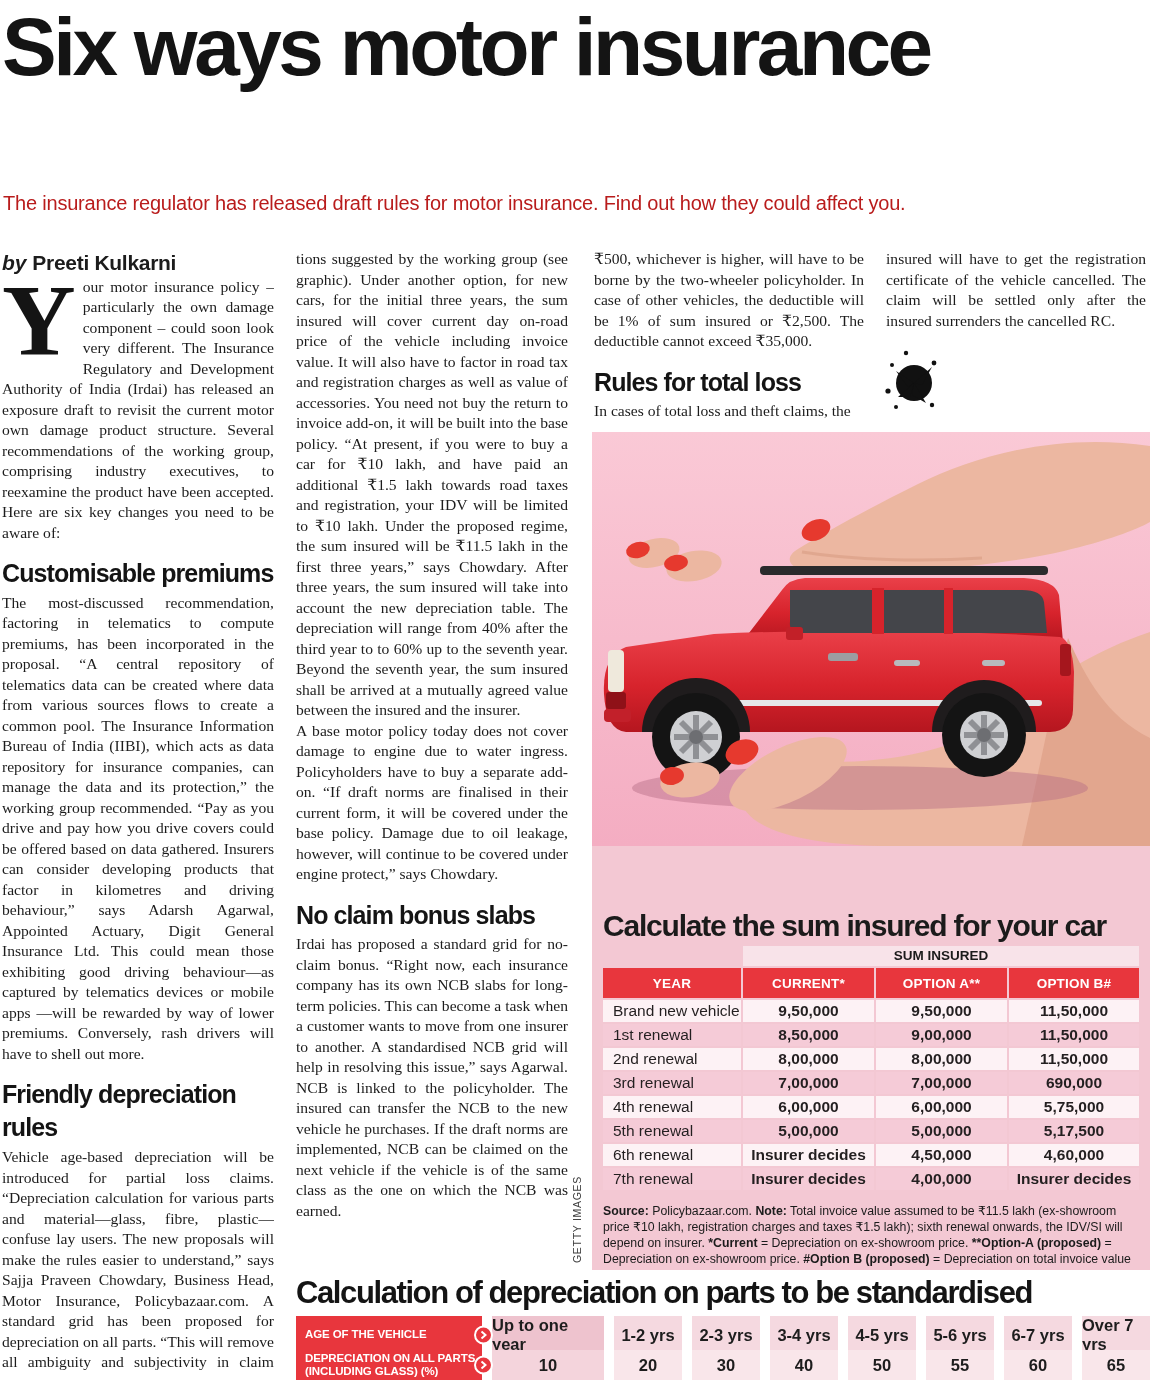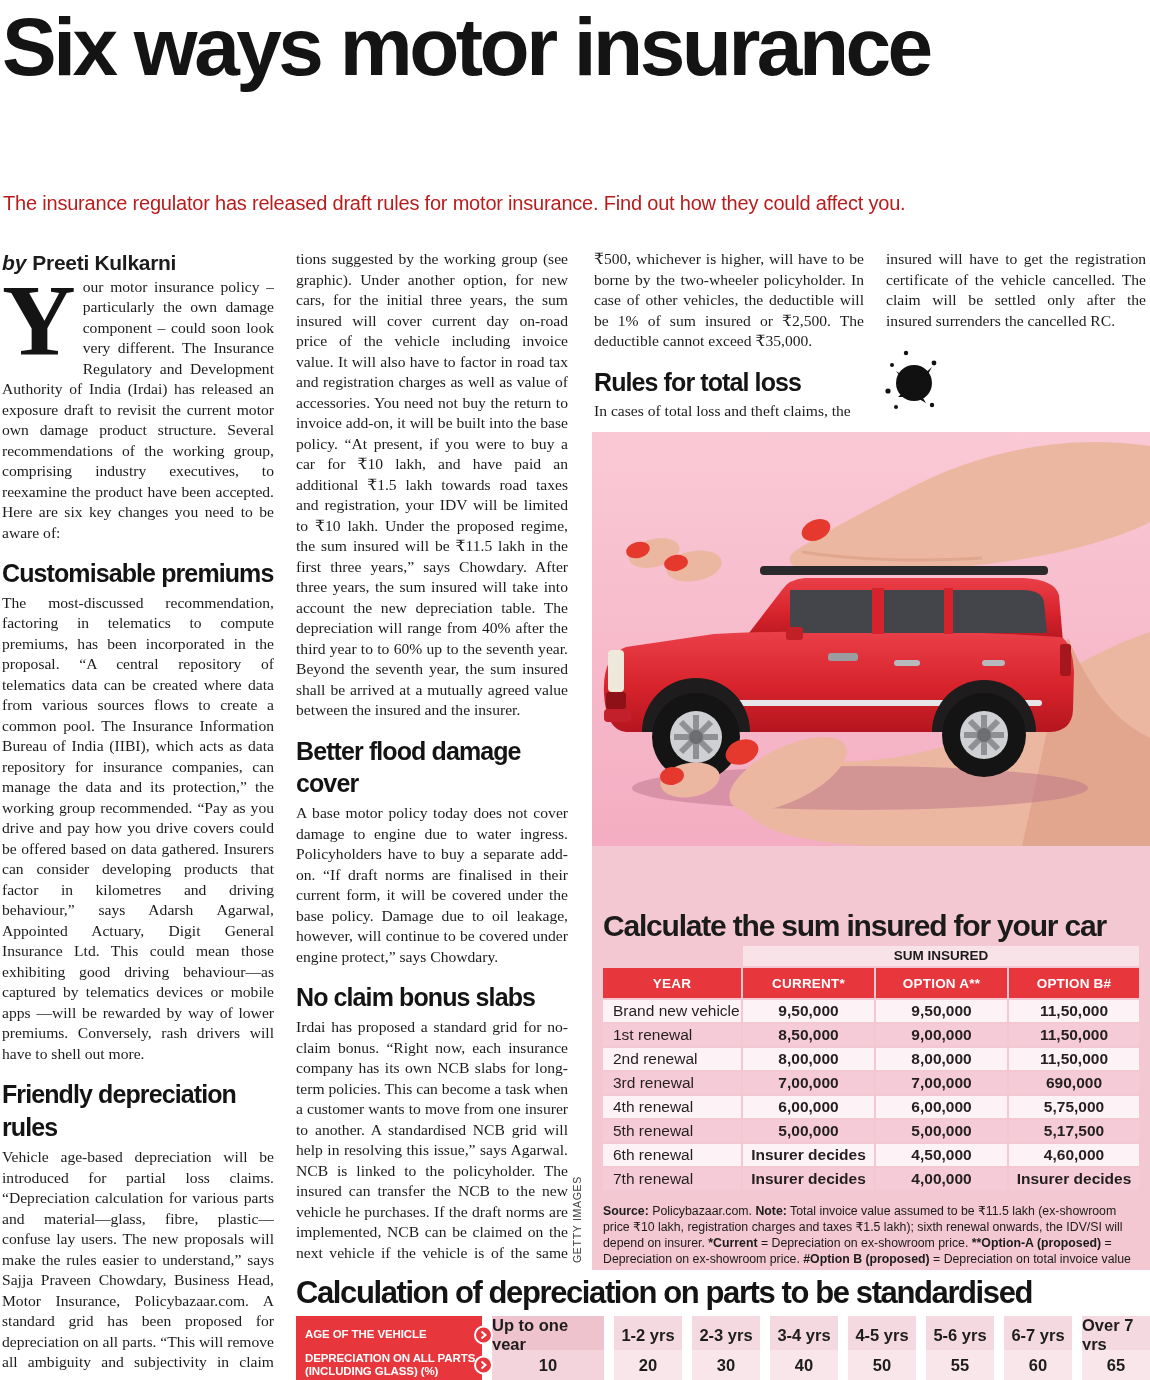--- a/index.html
+++ b/index.html
@@ -99,21 +99,20 @@
     <p><span class="dropcap">Y</span><span>our motor insurance policy – particularly the own damage component – could soon look very different. The Insurance Regulatory and Development Authority of India (Irdai) has released an exposure draft to revisit the current motor own damage product structure. Several recommendations of the working group, comprising industry executives, to reexamine the product have been accepted. Here are six key changes you need to be aware of:</span></p>
     <h2 class="section">Customisable premiums</h2>
     <p>The most-discussed recommendation, factoring in telematics to compute premiums, has been incorporated in the proposal. “A central repository of telematics data can be created where data from various sources flows to create a common pool. The Insurance Information Bureau of India (IIBI), which acts as data repository for insurance companies, can manage the data and its protection,” the working group recommended. “Pay as you drive and pay how you drive covers could be offered based on data gathered. Insurers can consider developing products that factor in kilometres and driving behaviour,” says Adarsh Agarwal, Appointed Actuary, Digit General Insurance Ltd. This could mean those exhibiting good driving behaviour—as captured by telematics devices or mobile apps —will be rewarded by way of lower premiums. Conversely, rash drivers will have to shell out more.</p>
     <h2 class="section">Friendly depreciation rules</h2>
     <p>Vehicle age-based depreciation will be introduced for partial loss claims. “Depreciation calculation for various parts and material—glass, fibre, plastic—confuse lay users. The new proposals will make the rules easier to understand,” says Sajja Praveen Chowdary, Business Head, Motor Insurance, Policybazaar.com. A standard grid has been proposed for depreciation on all parts.  “This will remove all ambiguity and subjectivity in claim settlement,” says Saroj Sathpathy, ED-Reinsurance and Weather, Salasar Services (Insurance Brokers).</p>
 
   </div>
 
   <div class="col" id="col2">
     <p>tions suggested by the working group (see graphic). Under another option, for new cars, for the initial three years, the sum insured will cover current day on-road price of the vehicle including invoice value. It will also have to factor in road tax and registration charges as well as value of accessories.  You need not buy the return to invoice add-on, it will be built into the base policy. “At present, if you were to buy a car for ₹10 lakh, and have paid an additional ₹1.5 lakh towards road taxes and registration, your IDV will be limited to ₹10 lakh. Under the proposed regime, the sum insured will be ₹11.5 lakh in the first three years,” says Chowdary. After three years, the sum insured will take into account the new depreciation table. The depreciation will range from 40% after the third year to to 60% up to the seventh year. Beyond the seventh year, the sum insured shall be arrived at a mutually agreed value between the insured and the insurer.</p>
-    <h2 class="section">Better flood damage cover</h2>
     <p>A base motor policy today does not cover damage to engine due to water ingress. Policyholders have to buy a separate add-on.  “If draft norms are finalised in their current form, it will be covered under the base policy. Damage due to oil leakage, however, will continue to be covered under engine protect,” says Chowdary.</p>
     <h2 class="section">No claim bonus slabs</h2>
     <p>Irdai has proposed a standard grid for no-claim bonus. “Right now, each insurance company has its own NCB slabs for long-term policies. This can become a task when a customer wants to move from one insurer to another. A standardised NCB grid will help in resolving this issue,” says Agarwal. NCB is linked to the policyholder. The insured can transfer the NCB to the new vehicle he purchases. If the draft norms are implemented, NCB can be claimed on the next vehicle if the vehicle is of the same class as the one on which the NCB was earned.</p>
 
   </div>
 
   <div class="col" id="col3">
     <p>₹500, whichever is higher, will have to be borne by the two-wheeler  policyholder. In case of other vehicles, the deductible will be 1% of sum insured or ₹2,500. The deductible cannot exceed ₹35,000.</p>
     <h2 class="section">Rules for total loss</h2>
     <p>In cases of total loss and theft claims, the</p>

